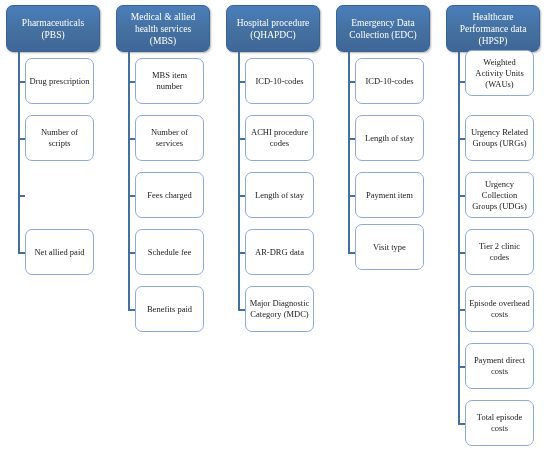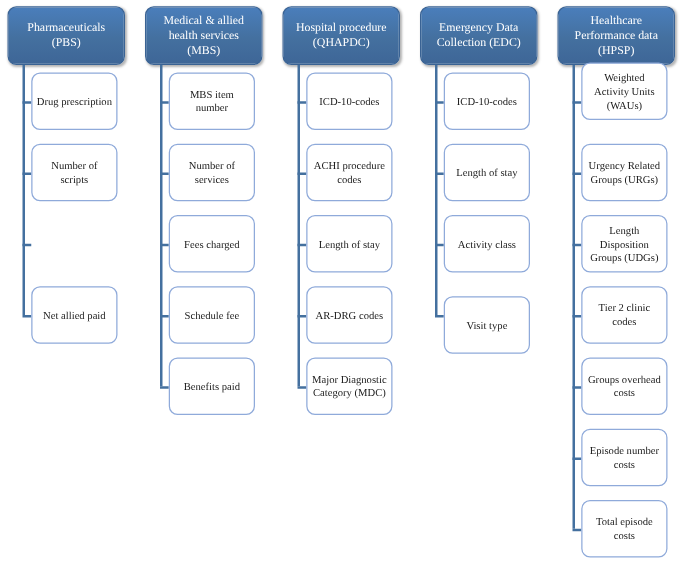--- a/index.html
+++ b/index.html
@@ -157,21 +157,21 @@
       <div class="stub" style="top: 138px;"></div>
       <div class="child-node" style="top: 115px;">
         <span class="label">ACHI procedure codes</span>
       </div>
       <div class="stub" style="top: 195px;"></div>
       <div class="child-node" style="top: 172px;">
         <span class="label">Length of stay</span>
       </div>
       <div class="stub" style="top: 252px;"></div>
       <div class="child-node" style="top: 229px;">
-        <span class="label">AR-DRG codes</span>
+        <span class="label">AR-DRG data</span>
       </div>
       <div class="stub" style="top: 309px;"></div>
       <div class="child-node" style="top: 286px; align-items: center;">
         <span class="label">Major Diagnostic Category (MDC)</span>
       </div>
     </div>
     <div class="column" style="left: 330px;">
       <div class="header-node">
         <span class="label">Emergency Data Collection (EDC)</span>
       </div>
@@ -179,54 +179,54 @@
       <div class="stub" style="top: 81px;"></div>
       <div class="child-node" style="top: 58px;">
         <span class="label">ICD-10-codes</span>
       </div>
       <div class="stub" style="top: 138px;"></div>
       <div class="child-node" style="top: 115px;">
         <span class="label">Length of stay</span>
       </div>
       <div class="stub" style="top: 195px;"></div>
       <div class="child-node" style="top: 172px;">
-        <span class="label">Activity class</span>
-      </div>
-      <div class="stub" style="top: 252px;"></div>
-      <div class="child-node" style="top: 237px;">
+        <span class="label">Payment item</span>
+      </div>
+      <div class="stub" style="top: 252px;"></div>
+      <div class="child-node" style="top: 224px;">
         <span class="label">Visit type</span>
       </div>
     </div>
     <div class="column" style="left: 440px;">
       <div class="header-node">
         <span class="label">Healthcare Performance data (HPSP)</span>
       </div>
       <div class="trunk" style="height: 371px;"></div>
       <div class="stub" style="top: 81px;"></div>
       <div class="child-node" style="top: 50px;">
         <span class="label">Weighted Activity Units (WAUs)</span>
       </div>
       <div class="stub" style="top: 138px;"></div>
       <div class="child-node" style="top: 115px;">
         <span class="label">Urgency Related Groups (URGs)</span>
       </div>
       <div class="stub" style="top: 195px;"></div>
       <div class="child-node" style="top: 172px;">
-        <span class="label">Length Disposition Groups (UDGs)</span>
+        <span class="label">Urgency Collection Groups (UDGs)</span>
       </div>
       <div class="stub" style="top: 252px;"></div>
       <div class="child-node" style="top: 229px;">
         <span class="label">Tier 2 clinic codes</span>
       </div>
       <div class="stub" style="top: 309px;"></div>
       <div class="child-node" style="top: 286px;">
-        <span class="label">Groups overhead costs</span>
+        <span class="label">Episode overhead costs</span>
       </div>
       <div class="stub" style="top: 366px;"></div>
       <div class="child-node" style="top: 343px;">
-        <span class="label">Episode number costs</span>
+        <span class="label">Payment direct costs</span>
       </div>
       <div class="stub" style="top: 423px;"></div>
       <div class="child-node" style="top: 400px;">
         <span class="label">Total episode costs</span>
       </div>
     </div>
   </div>
 
 </body></html>

